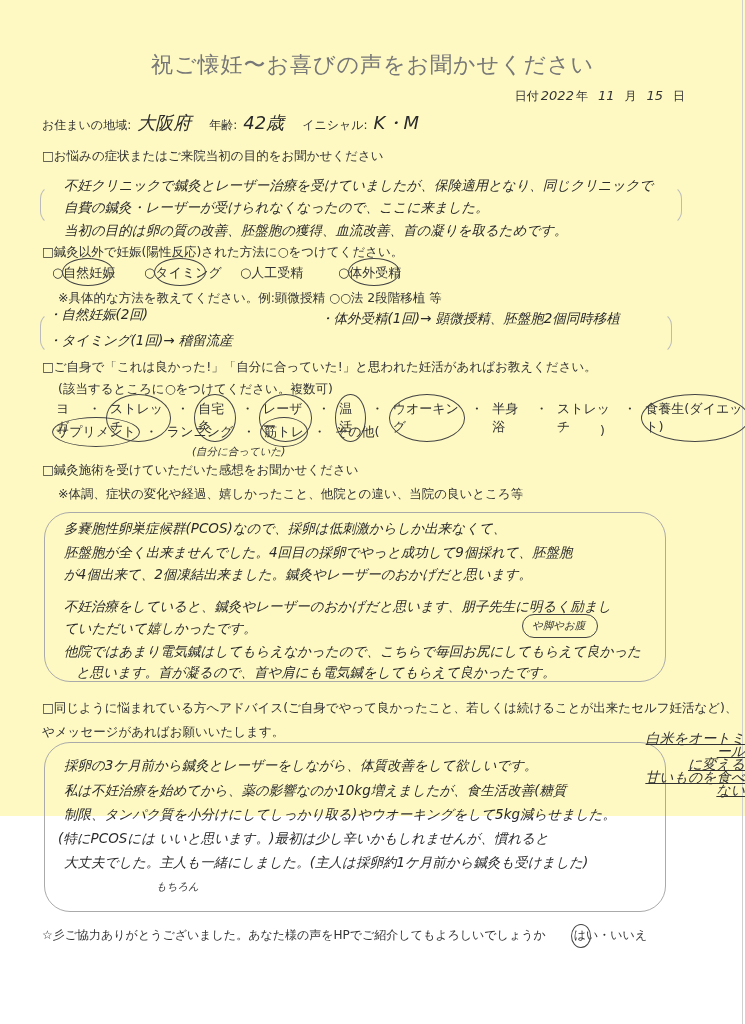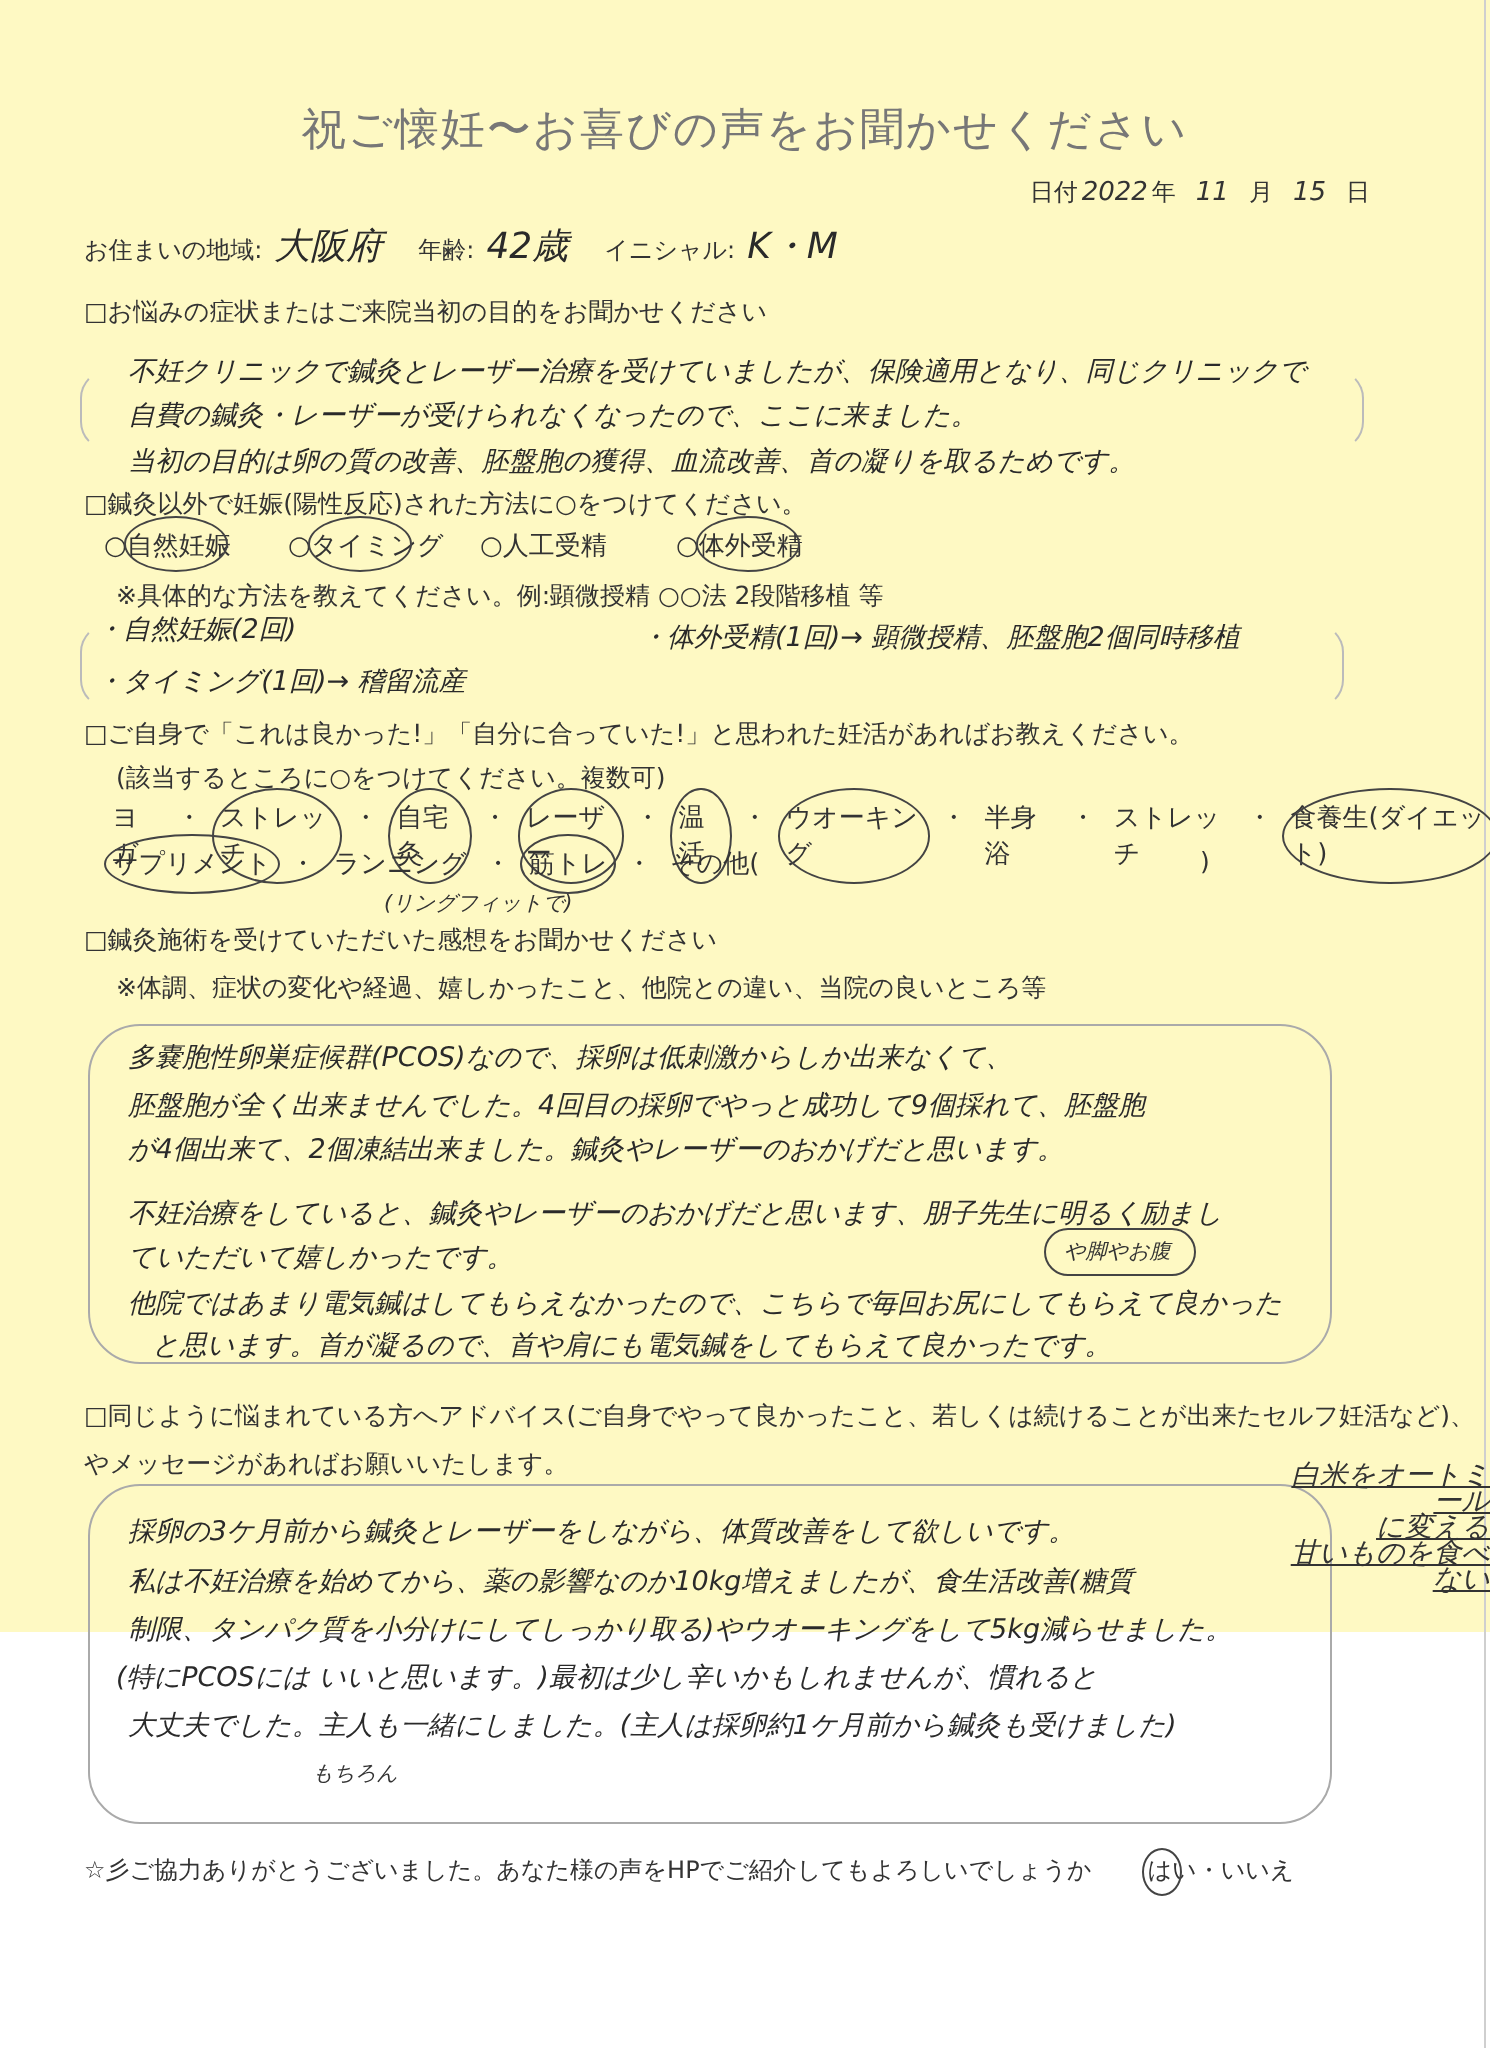--- a/index.html
+++ b/index.html
@@ -96,21 +96,21 @@
   <div class="act" style="left:56px; top:423px;">
     <span class="item circ">サプリメント</span>
       <span class="sep">・</span>
     <span class="item">ランニング</span>
       <span class="sep">・</span>
     <span class="item circ">筋トレ</span>
       <span class="sep">・</span>
     <span class="item">その他(</span>
   </div>
   <div class="sub" style="left:600px; top:423px;">)</div>
-  <div class="note" style="left:192px; top:445px;">(リングフィットで)</div>
+  <div class="note" style="left:192px; top:445px;">(自分に合っていた)</div>
 
   <div class="q" style="top:462px;">□鍼灸施術を受けていただいた感想をお聞かせください</div>
   <div class="sub" style="left:58px; top:486px;">※体調、症状の変化や経過、嬉しかったこと、他院との違い、当院の良いところ等</div>
   <div class="rbox" style="left:44px; top:512px; width:620px; height:168px;"></div>
   <div class="line" style="left:64px; top:520px;">多嚢胞性卵巣症候群(PCOS)なので、採卵は低刺激からしか出来なくて、</div>
   <div class="line" style="left:64px; top:544px;">胚盤胞が全く出来ませんでした。4回目の採卵でやっと成功して9個採れて、胚盤胞</div>
   <div class="line" style="left:64px; top:566px;">が4個出来て、2個凍結出来ました。鍼灸やレーザーのおかげだと思います。</div>
   <div class="line" style="left:64px; top:598px;">不妊治療をしていると、鍼灸やレーザーのおかげだと思います、朋子先生に明るく励まし</div>
   <div class="line" style="left:64px; top:620px;">ていただいて嬉しかったです。</div>
   <div class="line" style="left:64px; top:643px;">他院ではあまり電気鍼はしてもらえなかったので、こちらで毎回お尻にしてもらえて良かった</div>

